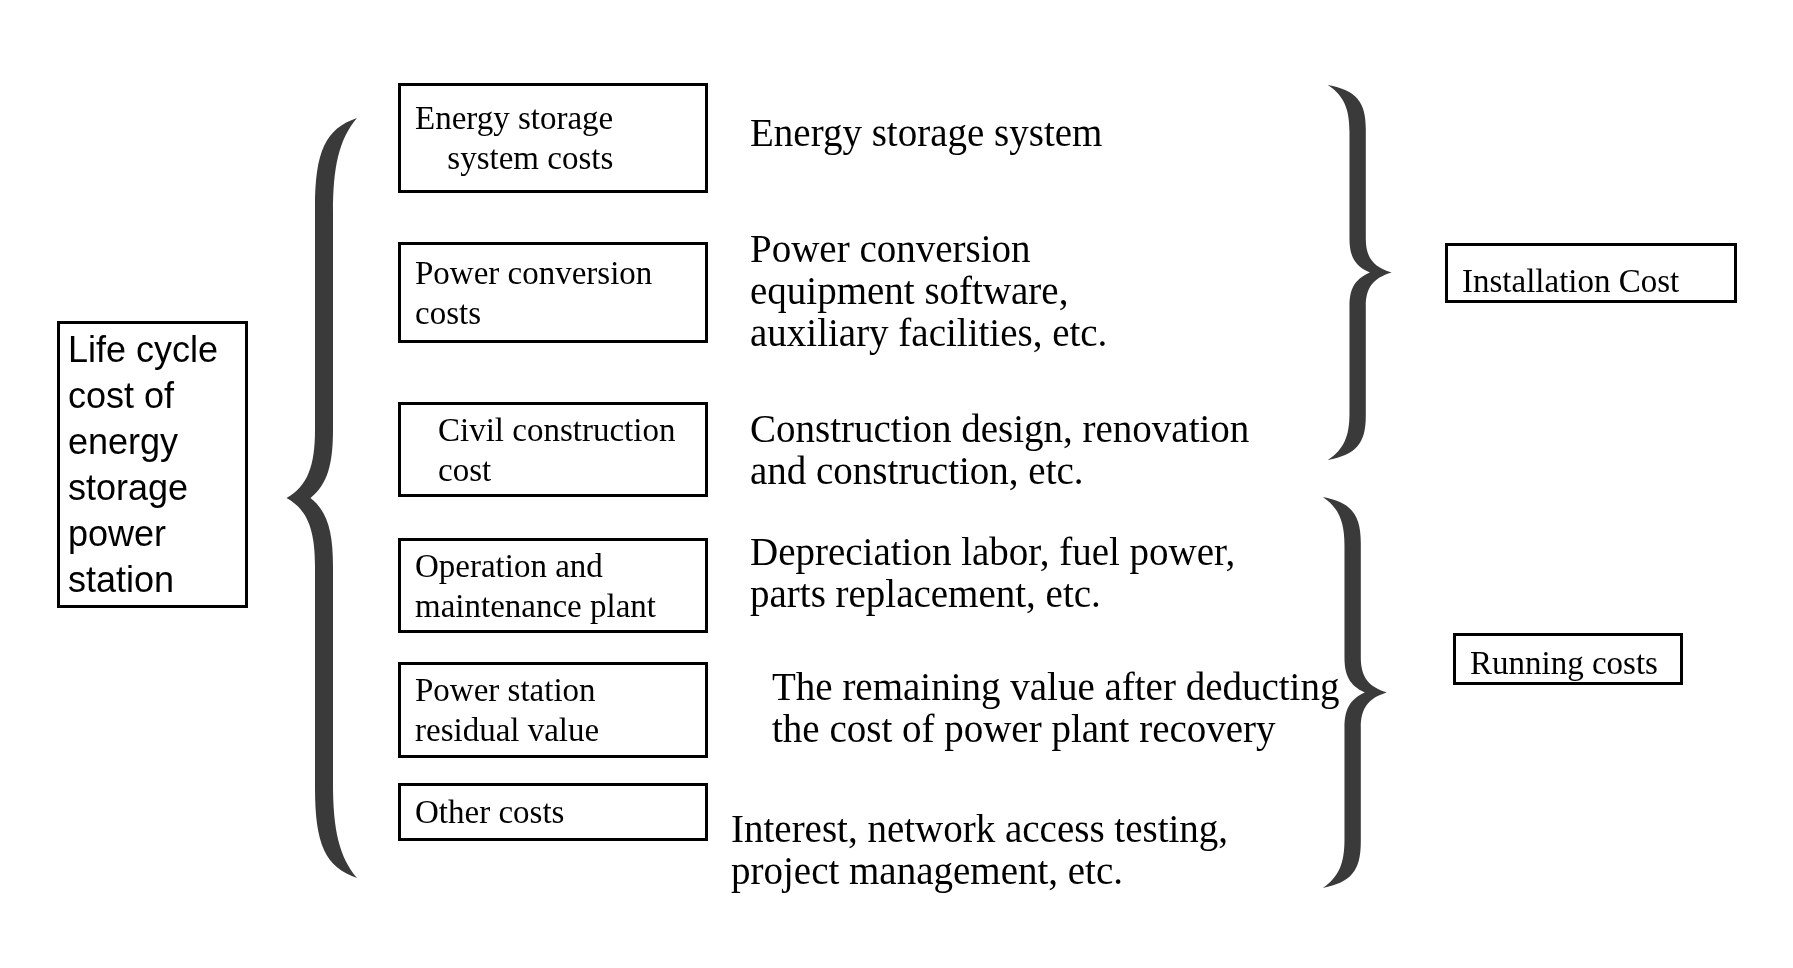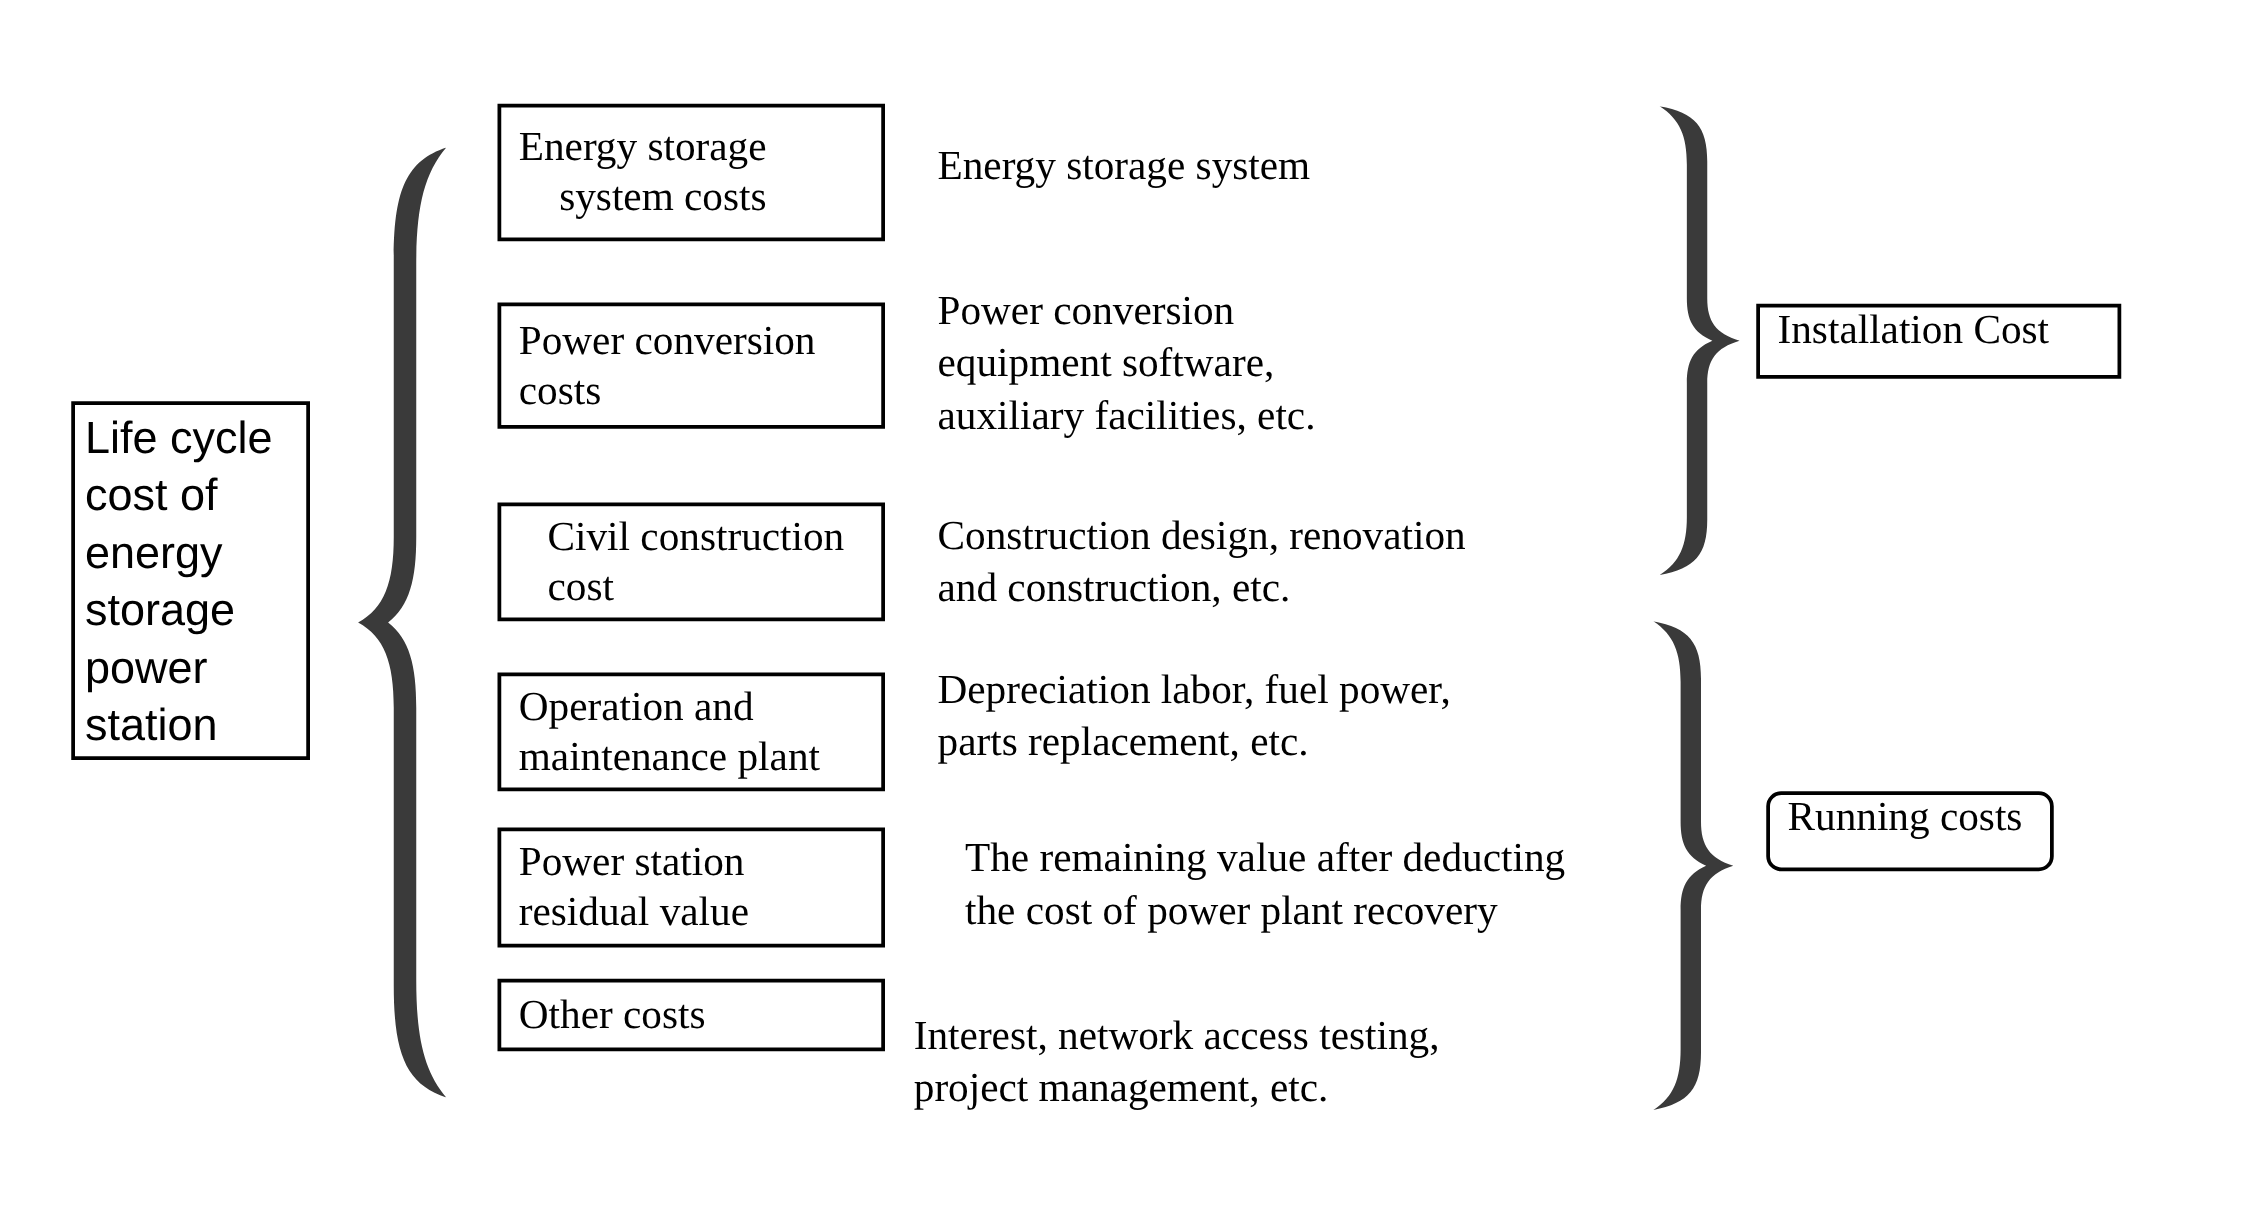--- a/index.html
+++ b/index.html
@@ -41,40 +41,41 @@
   .ibox-0 { top: 83px;  height: 110px; text-align: right;  }
   .ibox-1 { top: 242px; height: 101px; }
   .ibox-2 { top: 402px; height: 95px; padding-left: 37px;  }
   .ibox-3 { top: 538px; height: 95px;  }
   .ibox-4 { top: 662px; height: 96px;  }
   .ibox-5 { top: 783px; height: 58px;  }
 
   
   .desc {
     left: 750px;
-    font-size: 33px; line-height: 42px;
+    font-size: 39px; line-height: 42px;
     white-space: pre-line;
   }
   .desc-0 { top: 112px; }
   .desc-1 { top: 228px; }
   .desc-2 { top: 408px; }
   .desc-3 { top: 531px; }
   .desc-4 { top: 666px; left: 731px; margin-left: 41px; }
   .desc-5 { top: 780px; left: 731px; margin-top: 28px; }
 
   
   .gbox {
     border: 3px solid #000;
-    display: flex; align-items: flex-start;
+    display: flex; align-items: flex-end;
     font-size: 33px;
     padding-left: 14px;
     white-space: nowrap;
+    margin-left: 40px;
   }
   .gbox-0 { left: 1405px; top: 243px; width: 292px; height: 60px; }
-  .gbox-1 { left: 1413px; top: 633px; width: 230px; height: 64px; border-radius: 12px; }
+  .gbox-1 { left: 1413px; top: 633px; width: 230px; height: 52px; }
 
   
   .brace svg { display: block; width: 100%; height: 100%; }
   .brace-left  { left: 285px;  top: 118px; width: 75px; height: 760px; }
   .brace-r1    { left: 1325px; top: 85px;  width: 68px; height: 375px; }
   .brace-r2    { left: 1320px; top: 497px; width: 68px; height: 391px; }
 </style>
 </head>
 <body>
 

